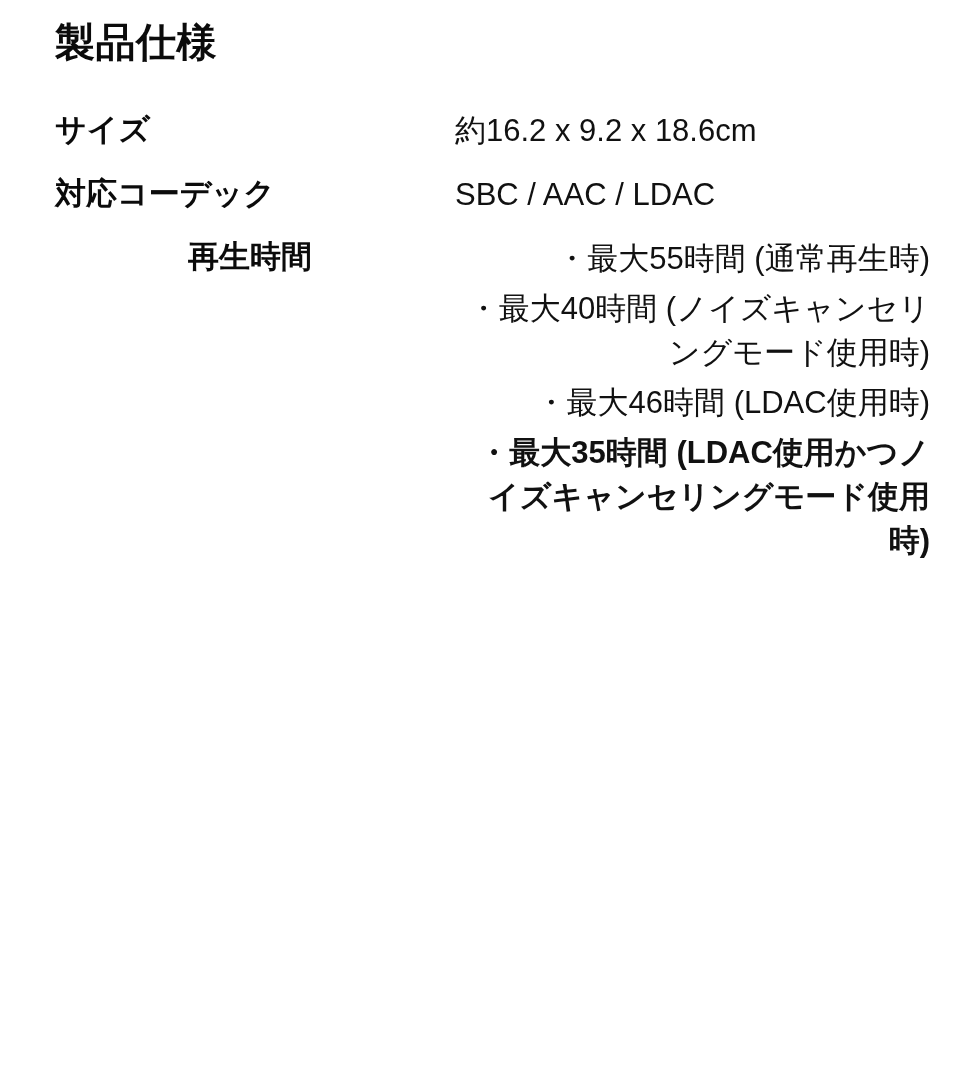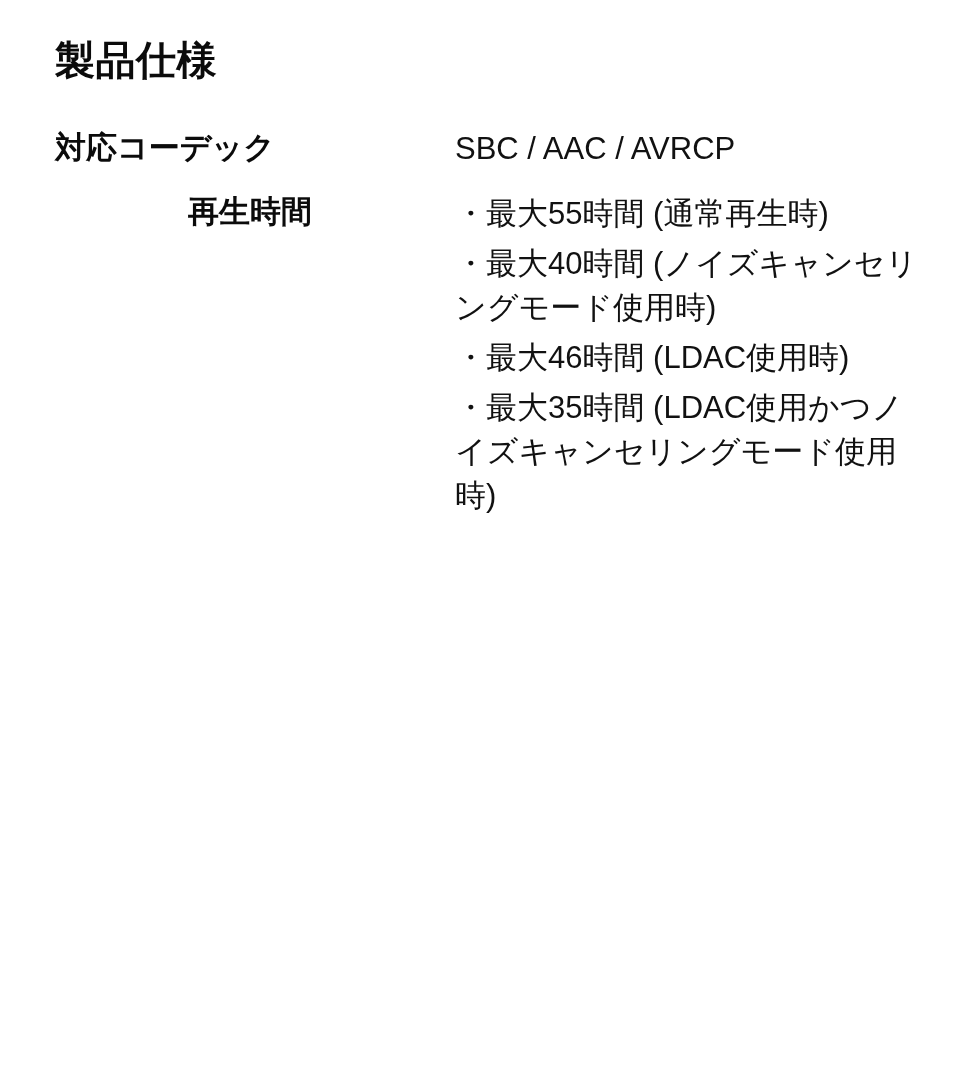--- a/index.html
+++ b/index.html
@@ -13,21 +13,20 @@
     font-family: "Liberation Sans", "DejaVu Sans", sans-serif;
     color: #111111;
     overflow: hidden;
   }
   .page {
     position: relative;
     width: 970px;
     height: 908px;
     box-sizing: border-box;
     padding: 18px 40px 0 52px;
-    margin-top: 18px;
   }
   .page-title {
     font-size: 40px;
     font-weight: 700;
     letter-spacing: 0.5px;
     line-height: 1.2;
     margin: 0 0 44px 3px;
     color: #0b0b0b;
   }
   .spec-table {
@@ -64,37 +63,43 @@
     padding-bottom: 0;
   }
   .value-list {
     margin: 0;
     padding: 0;
     list-style: none;
   }
   .value-list li {
     margin: 0 0 6px 0;
     line-height: 1.42;
+    text-align: right;
   }
   .value-list li:last-child {
     margin-bottom: 0;
+    font-weight: bold;
   }
 </style>
 </head>
 <body>
 
 <div class="page">
 
   <h1 class="page-title">製品仕様</h1>
 
   <table class="spec-table">
     <tbody>
       <tr>
+        <th>サイズ</th>
+        <td>約16.2 x 9.2 x 18.6cm</td>
+      </tr>
+      <tr>
         <th>対応コーデック</th>
-        <td>SBC / AAC / AVRCP</td>
+        <td>SBC / AAC / LDAC</td>
       </tr>
       <tr class="playback">
         <th>再生時間</th>
         <td>
           <ul class="value-list">
             <li>・最大55時間 (通常再生時)</li>
             <li>・最大40時間 (ノイズキャンセリングモード使用時)</li>
             <li>・最大46時間 (LDAC使用時)</li>
             <li>・最大35時間 (LDAC使用かつノイズキャンセリングモード使用時)</li>
           </ul>

